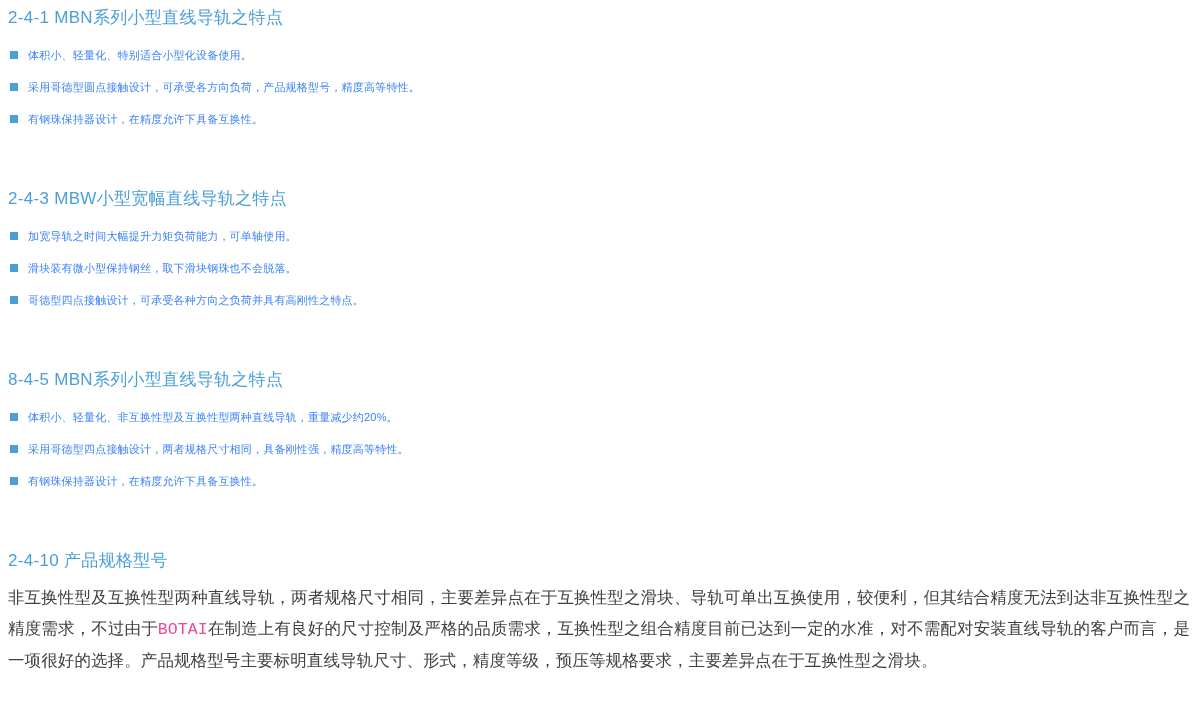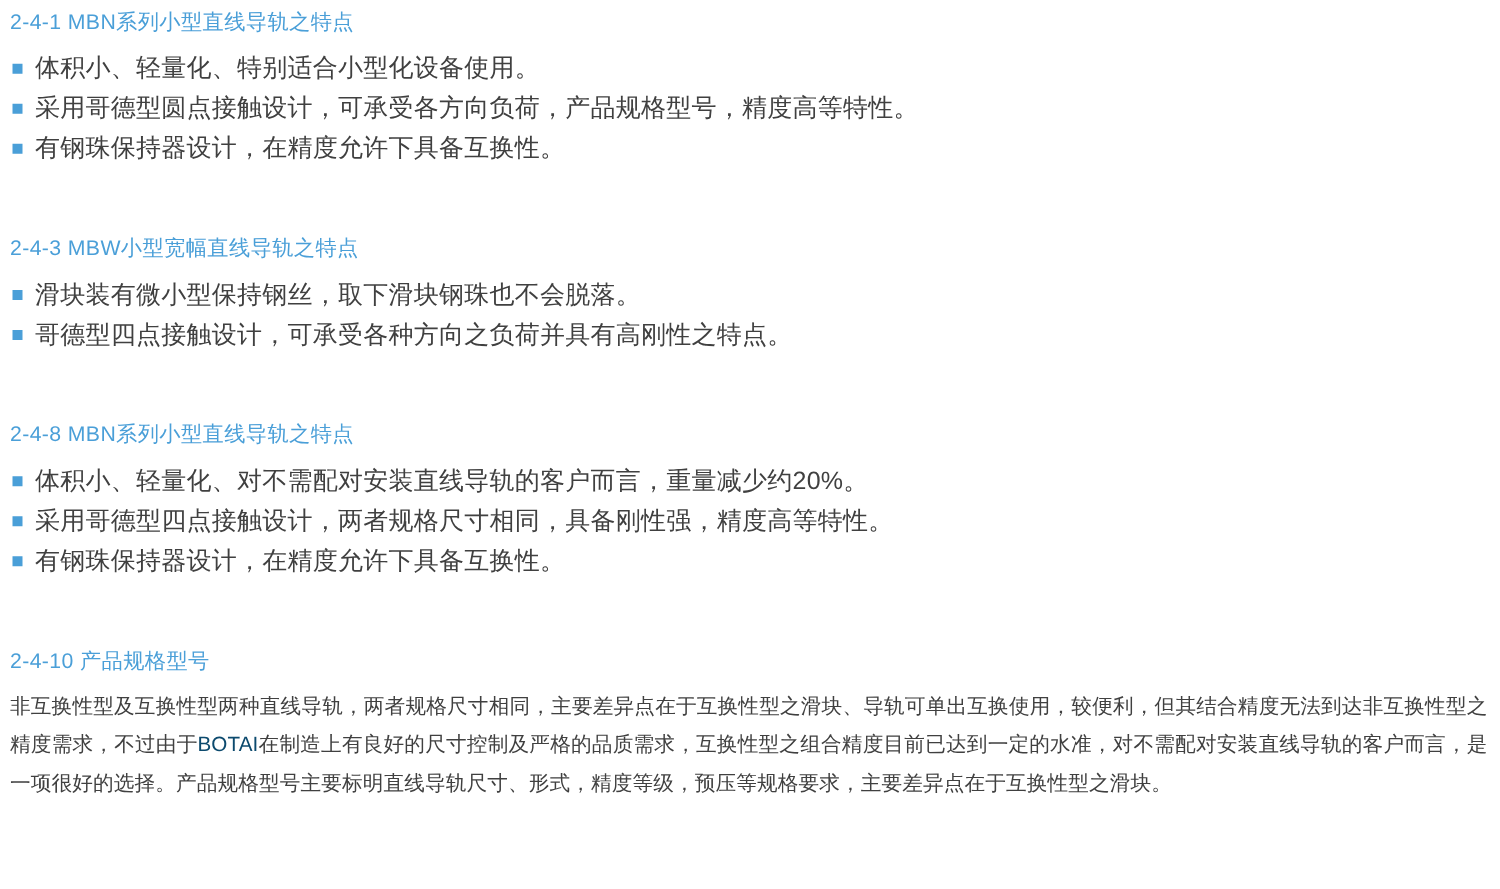--- a/index.html
+++ b/index.html
@@ -37,23 +37,23 @@
     line-height: 24px;
   }
   .bullets {
     list-style: none;
     margin: 0;
     padding: 0;
   }
   .bullets li {
     position: relative;
     padding-left: 20px;
-    font-size: 20px;
+    font-size: 11px;
     line-height: 32px;
-    color: #404040;
+    color: #3b82f6;
     letter-spacing: 0.2px;
   }
   .bullets li .marker {
     position: absolute;
     left: 2px;
     top: 12px;
     width: 8px;
     height: 8px;
     background: #4a9fd8;
     display: block;
@@ -61,21 +61,22 @@
   .para {
     font-size: 16.5px;
     line-height: 31px;
     color: #404040;
     letter-spacing: 0.1px;
     margin: 0;
     text-align: justify;
     text-justify: inter-ideograph;
   }
   .brand {
-    color: #0c4a6e;
+    color: #ec4899;
+    font-family: Liberation Mono, monospace;
   }
   .spacer-lg { height: 14px; }
 </style>
 </head>
 <body>
 
 <div class="page">
 
   <div class="section">
     <h2 class="sec-title">2-4-1 MBN系列小型直线导轨之特点</h2>
@@ -95,37 +96,41 @@
     </ul>
   </div>
 
   <div class="spacer-lg"></div>
 
   <div class="section">
     <h2 class="sec-title">2-4-3 MBW小型宽幅直线导轨之特点</h2>
     <ul class="bullets">
       <li>
         <span class="marker"></span>
+        <span>加宽导轨之时间大幅提升力矩负荷能力，可单轴使用。</span>
+      </li>
+      <li>
+        <span class="marker"></span>
         <span>滑块装有微小型保持钢丝，取下滑块钢珠也不会脱落。</span>
       </li>
       <li>
         <span class="marker"></span>
         <span>哥德型四点接触设计，可承受各种方向之负荷并具有高刚性之特点。</span>
       </li>
     </ul>
   </div>
 
   <div class="spacer-lg"></div>
 
   <div class="section">
-    <h2 class="sec-title">2-4-8 MBN系列小型直线导轨之特点</h2>
+    <h2 class="sec-title">8-4-5 MBN系列小型直线导轨之特点</h2>
     <ul class="bullets">
       <li>
         <span class="marker"></span>
-        <span>体积小、轻量化、对不需配对安装直线导轨的客户而言，重量减少约20%。</span>
+        <span>体积小、轻量化、非互换性型及互换性型两种直线导轨，重量减少约20%。</span>
       </li>
       <li>
         <span class="marker"></span>
         <span>采用哥德型四点接触设计，两者规格尺寸相同，具备刚性强，精度高等特性。</span>
       </li>
       <li>
         <span class="marker"></span>
         <span>有钢珠保持器设计，在精度允许下具备互换性。</span>
       </li>
     </ul>

